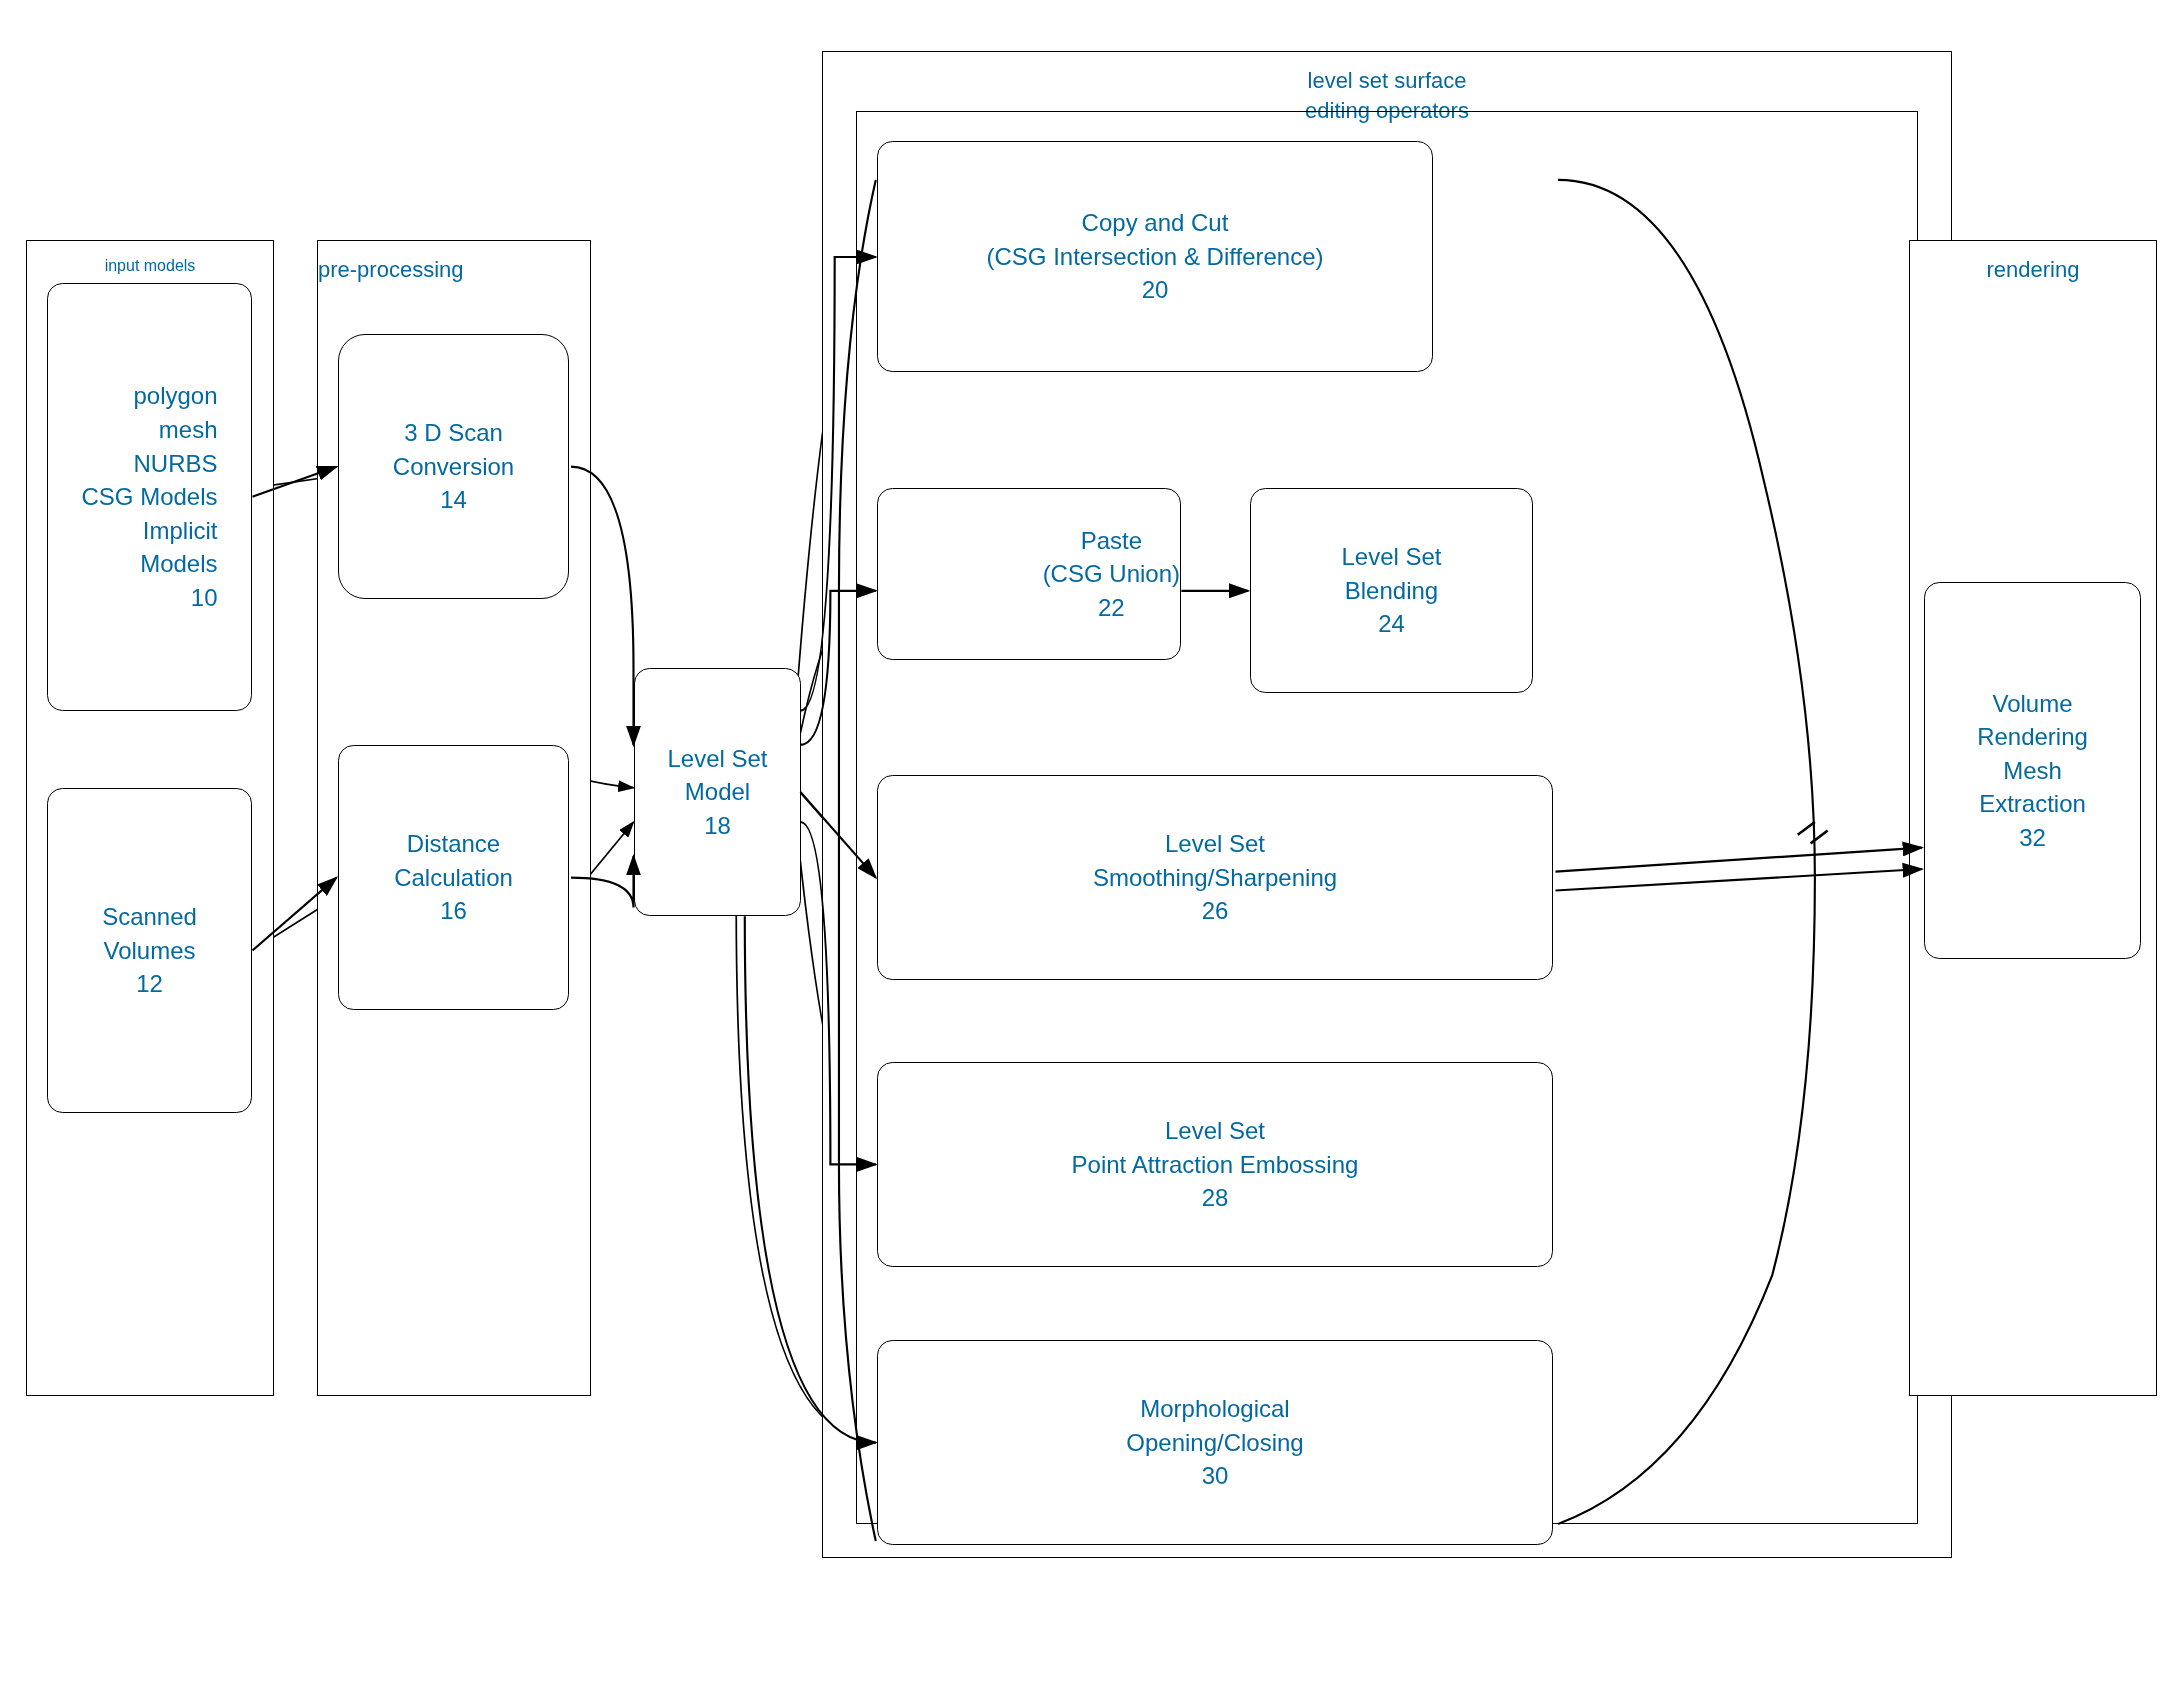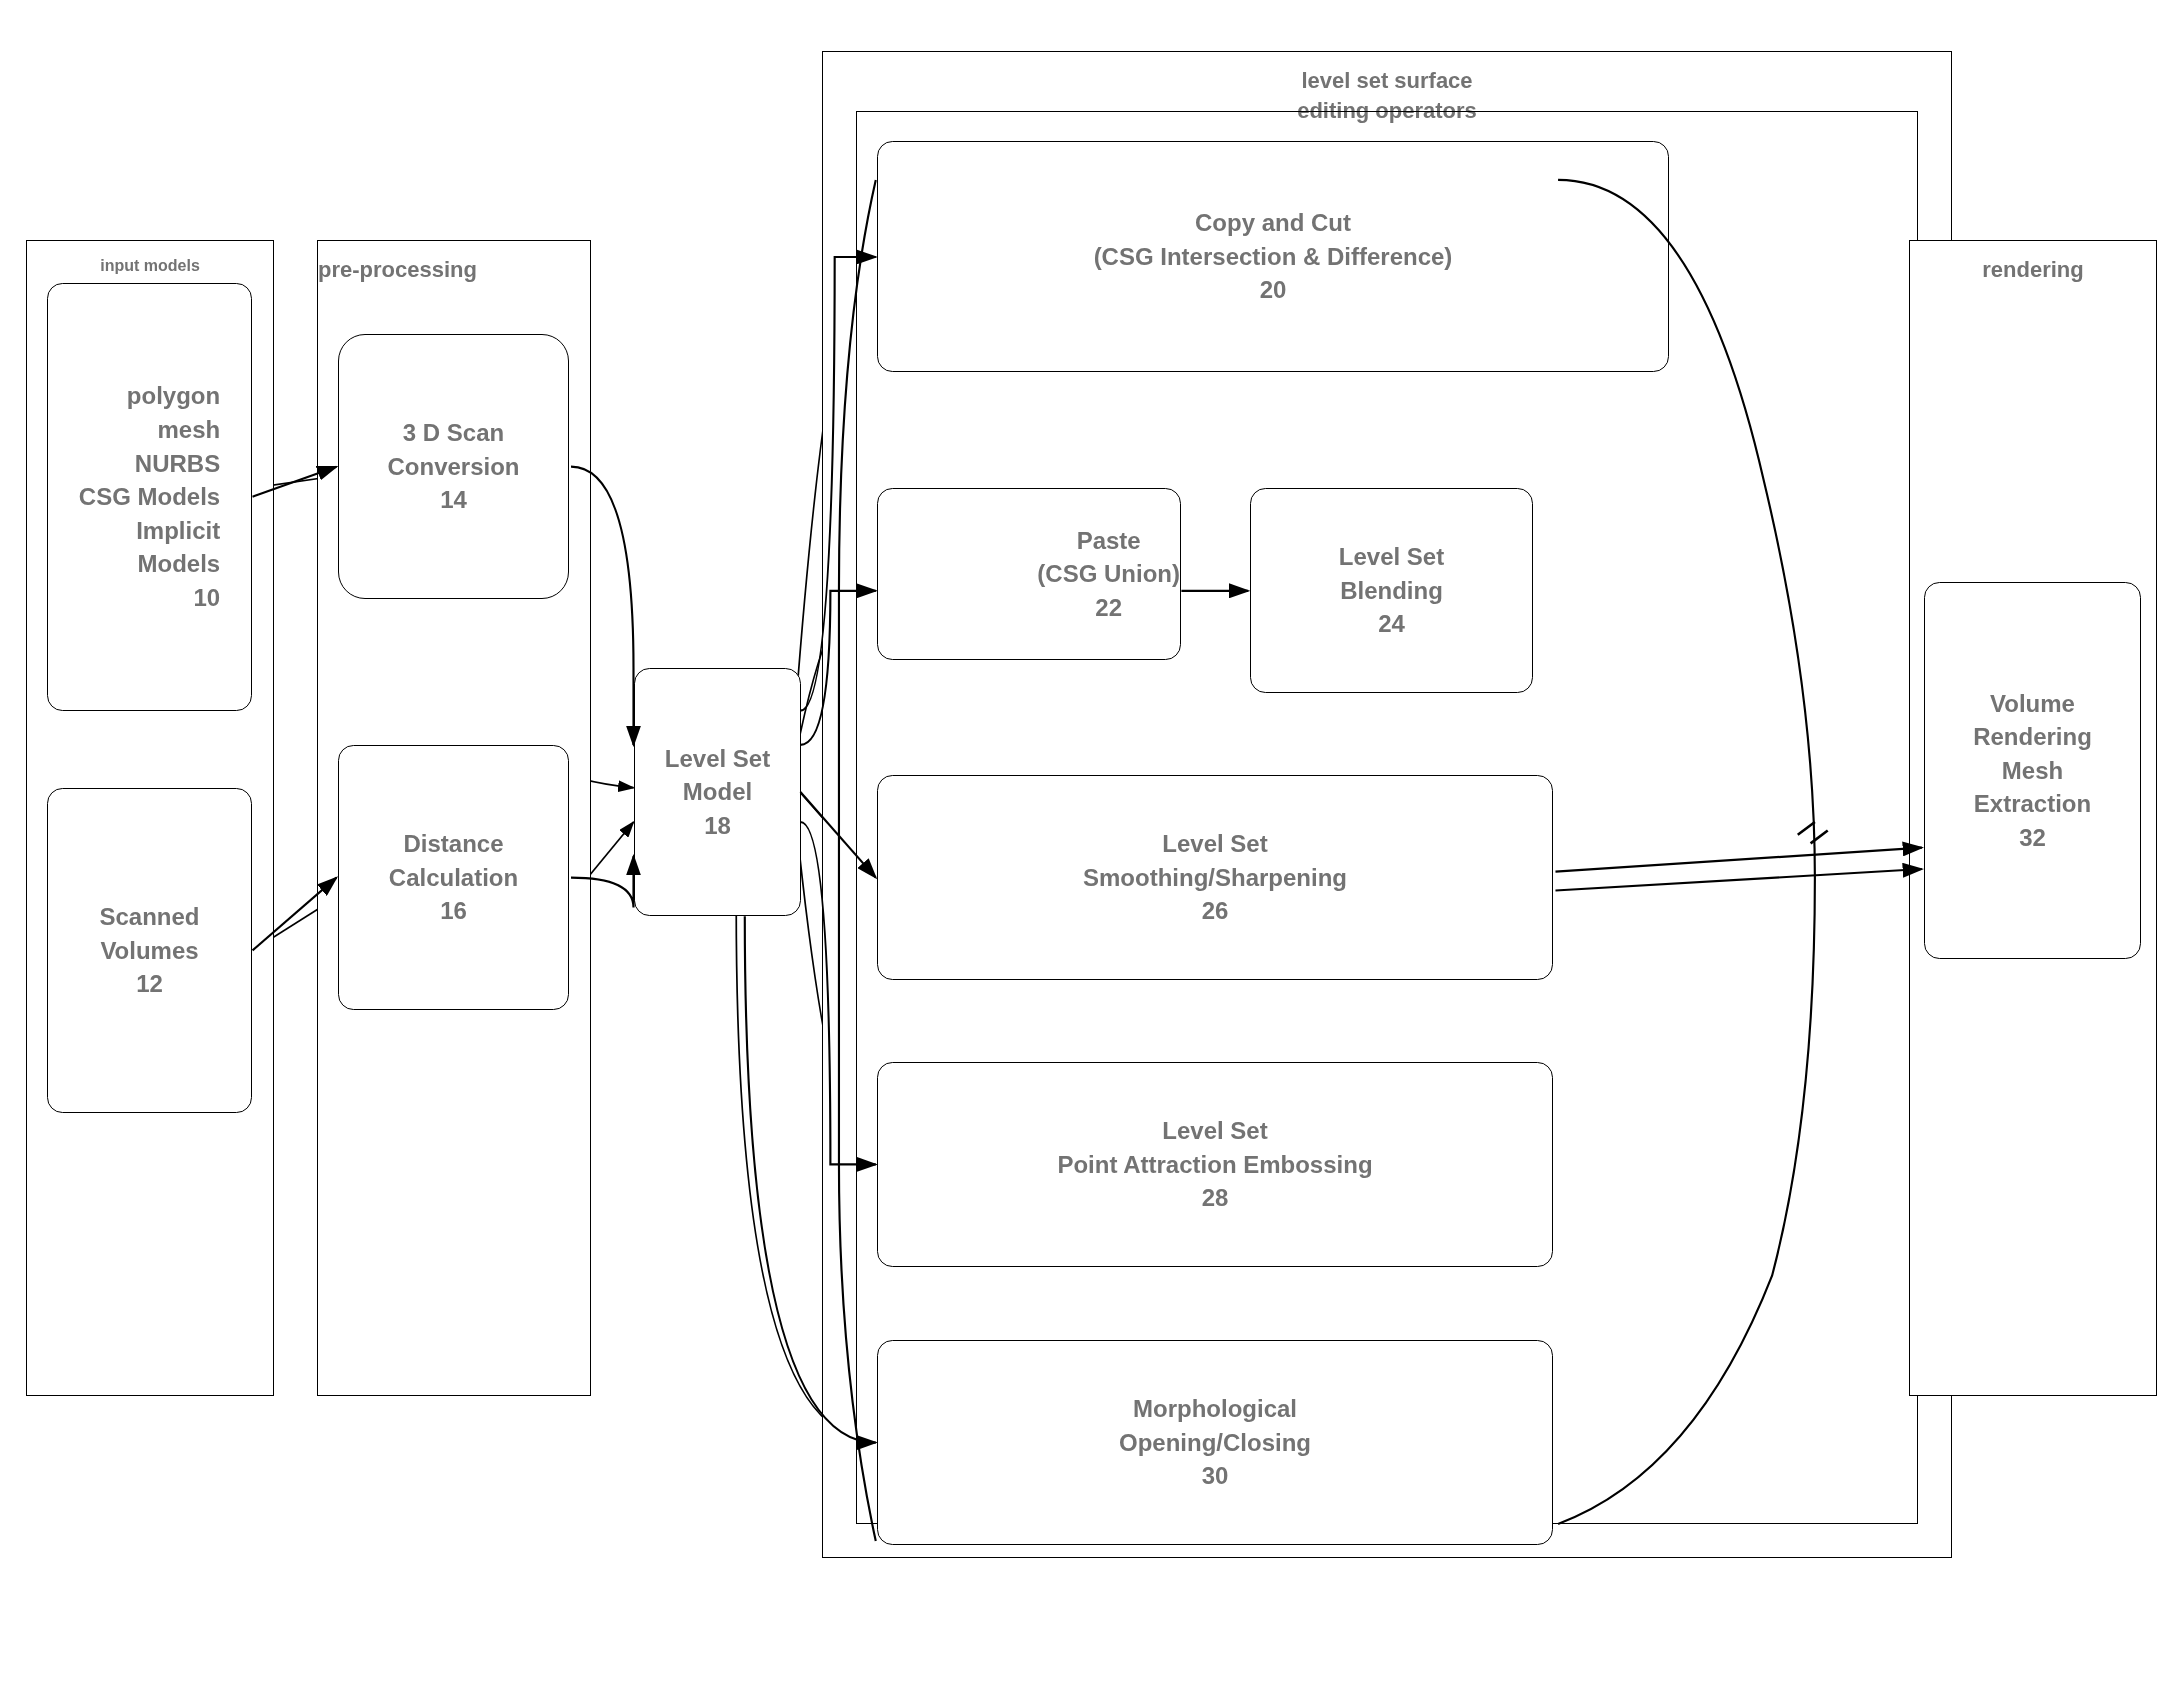--- a/index.html
+++ b/index.html
@@ -26,22 +26,21 @@
       align-items: center;
       justify-content: center;
     }
     .box-rounded {
       border-radius: 15.4px;
     }
     .box-text {
       font-size: 24px;
       line-height: 1.4;
       font-family: Arial, sans-serif;
-      color: #737373;
-      font-weight: bold;
+      color: #0369a1;
     }
     
     .arrow-svg {
       position: absolute;
       top: 0; left: 0;
       width: 2183px;
       height: 1697px;
       pointer-events: none;
     }
   </style>
@@ -123,21 +122,21 @@
     <div class="box-text">Level Set<br>Model<br>18</div>
   </div>
 
   <div class="box" style="left:822px; top:51px; width:1130px; height:1507px; border:1.7px solid #000;">
     <div class="box-text" style="position:absolute; top:13.7px; left:0; width:100%; text-align:center; font-size:22px;">level set surface<br>editing operators</div>
   </div>
 
   <div class="box" style="left:856px; top:111px; width:1062px; height:1413px; border:1.7px solid #000; background:transparent;">
   </div>
 
-  <div class="box box-rounded" style="left:877px; top:141px; width:792px; height:231px; font-size:24px; line-height:1.5;">
+  <div class="box box-rounded" style="left:877px; top:141px; width:556px; height:231px; font-size:24px; line-height:1.5;">
     <div class="box-text">Copy and Cut<br>(CSG Intersection &amp; Difference)<br>20</div>
   </div>
 
   <div class="box box-rounded" style="left:877px; top:488px; width:304px; height:172px; font-size:24px; line-height:1.5;justify-content:flex-end;">
     <div class="box-text">Paste<br>(CSG Union)<br>22</div>
   </div>
 
   <div class="box box-rounded" style="left:1250px; top:488px; width:283px; height:205px; font-size:24px; line-height:1.5;">
     <div class="box-text">Level Set<br>Blending<br>24</div>
   </div>

